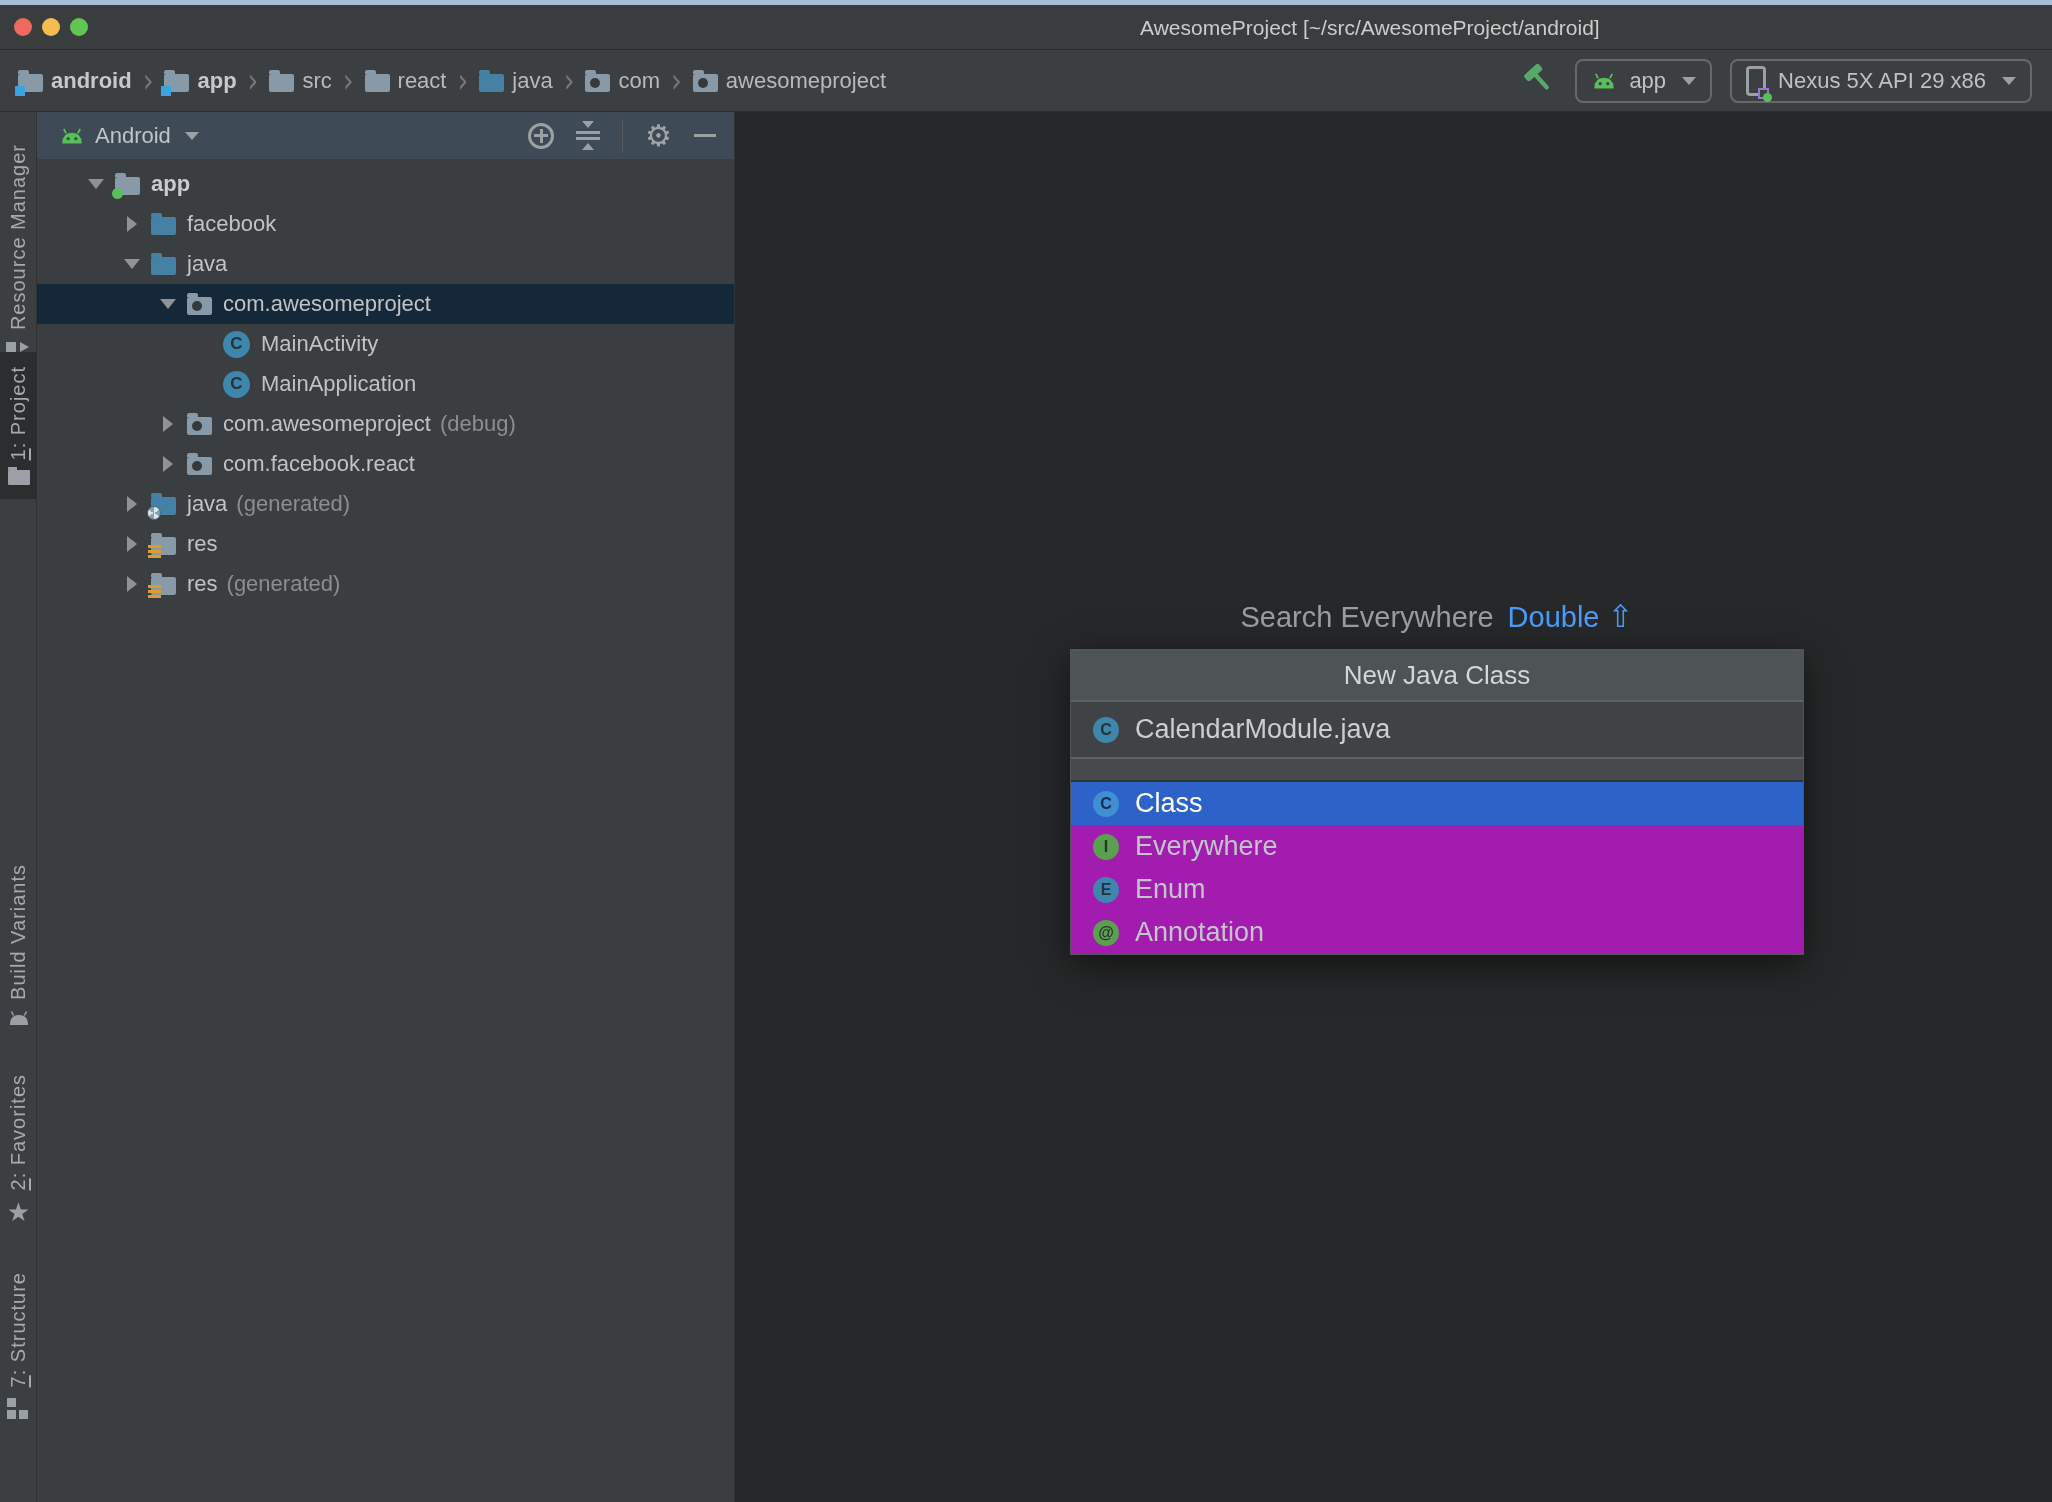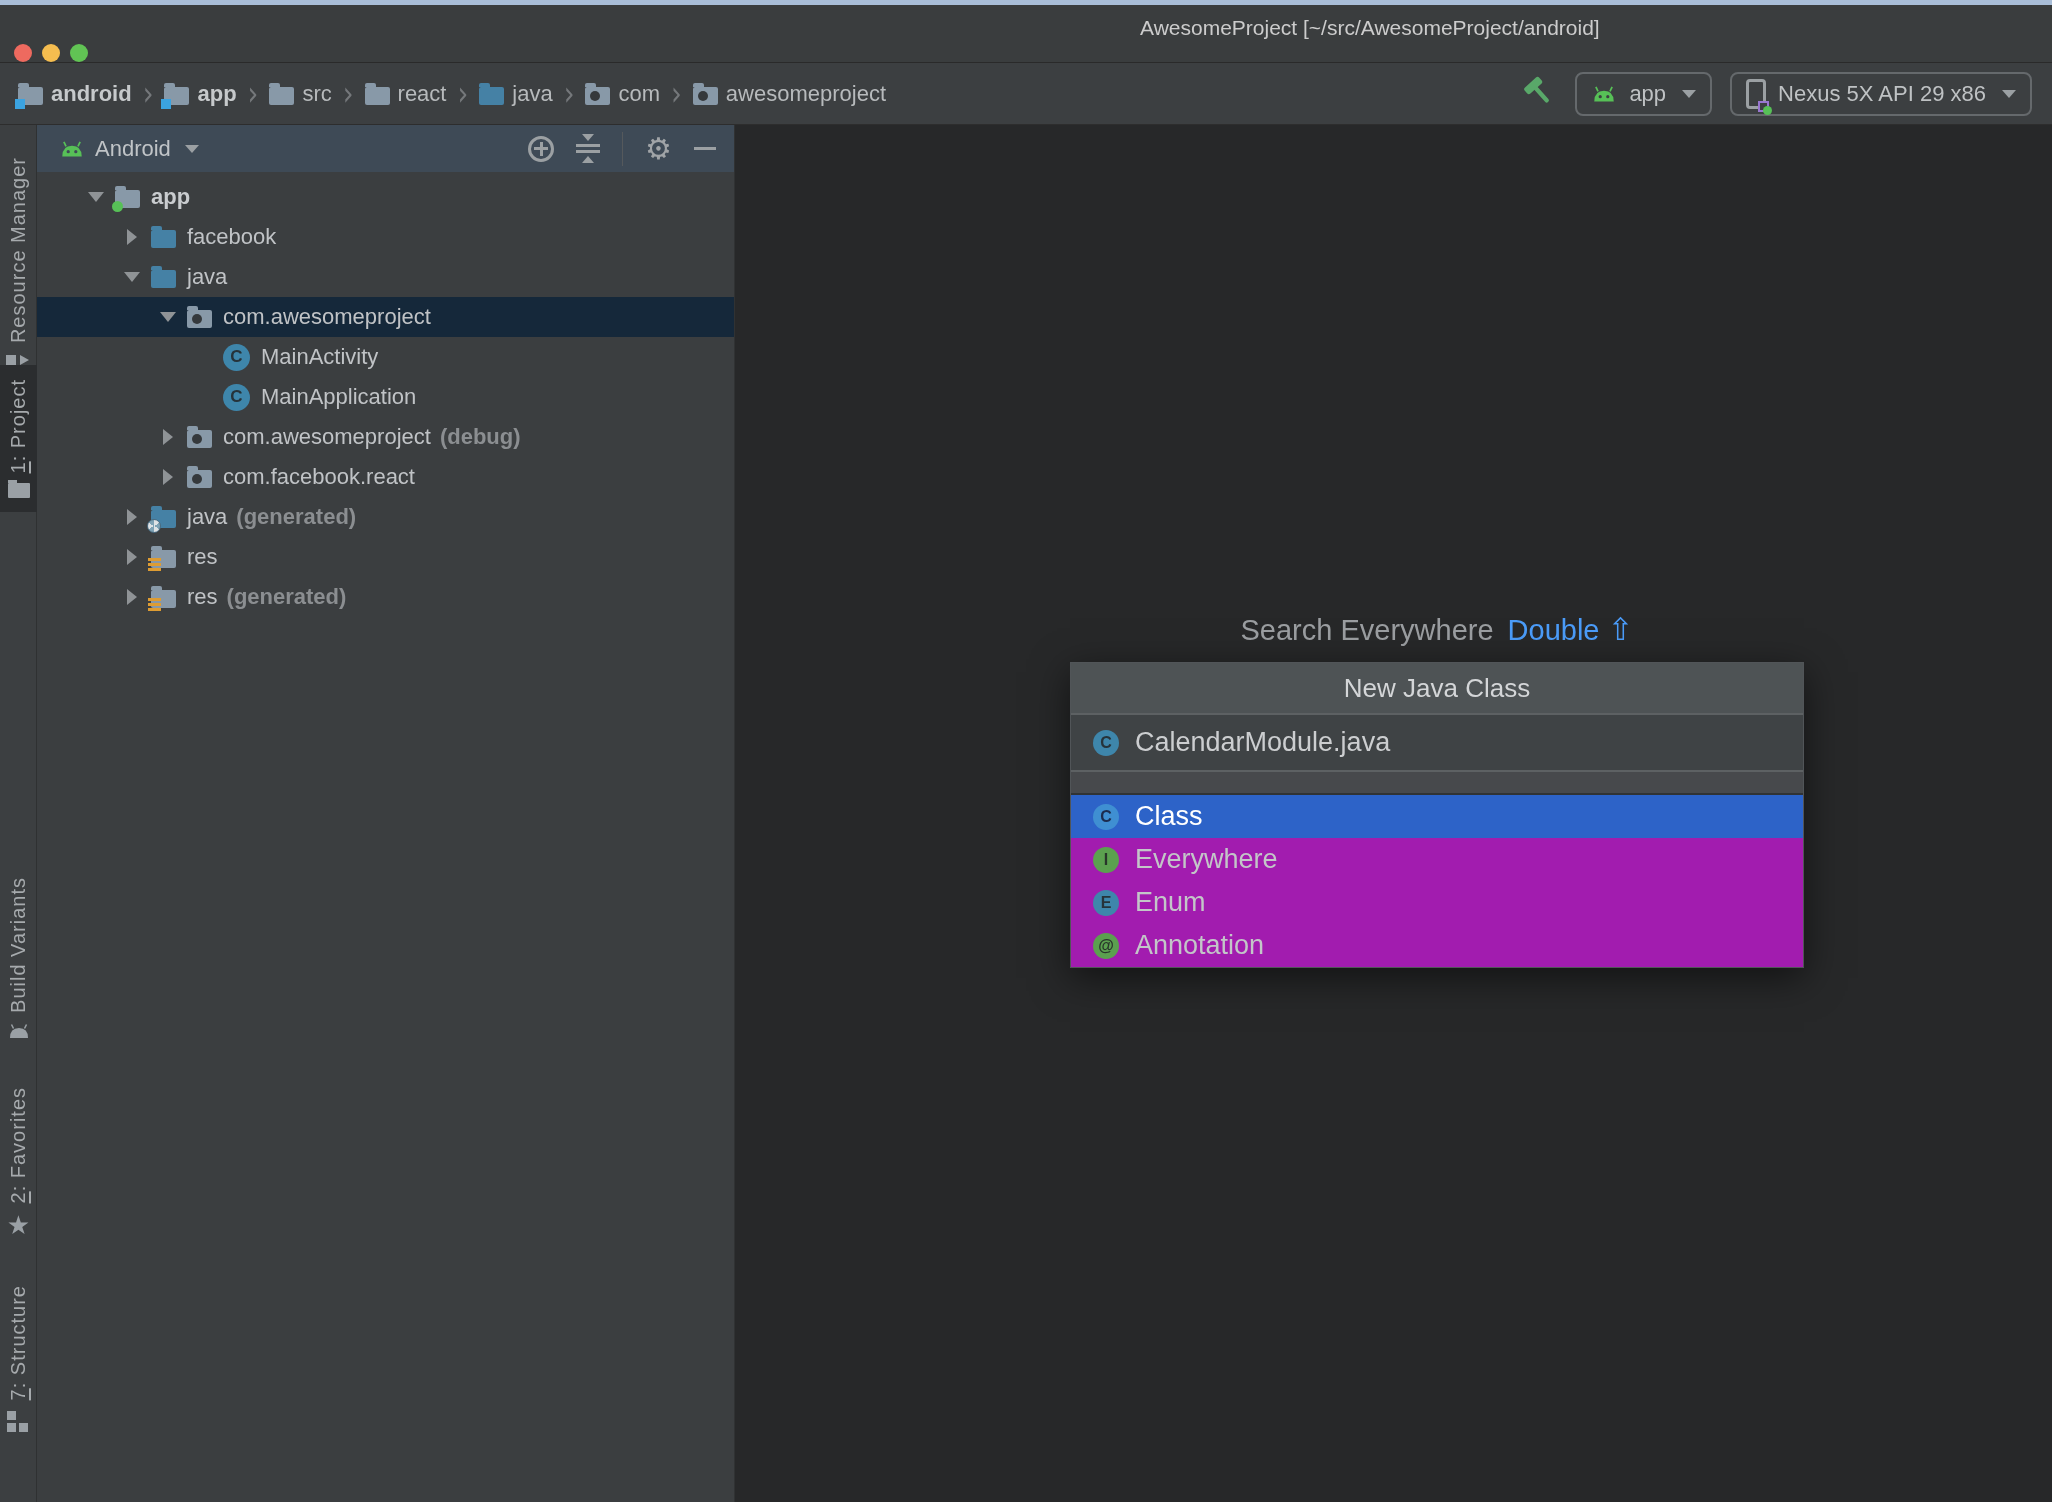--- a/index.html
+++ b/index.html
@@ -2,22 +2,22 @@
 <html><head>
 <meta charset="utf-8">
 <style>
   * { margin:0; padding:0; box-sizing:border-box; }
   html,body { width:2052px; height:1502px; overflow:hidden; background:#272829;
     font-family:"Liberation Sans", sans-serif; }
   .window { position:relative; width:2052px; height:1502px; display:flex; flex-direction:column; }
 
   
   .top-strip { height:5px; background:#a9bed8; }
-  .titlebar { position:relative; height:58px; background:#3a3d3e; border-bottom:1px solid #2a2a2a;
-    display:flex; align-items:flex-end; }
+  .titlebar { position:relative; height:45px; background:#3a3d3e; border-bottom:1px solid #2a2a2a;
+    display:flex; align-items:center; }
   .traffic { display:flex; gap:10px; margin-left:14px; }
   .traffic span { width:18px; height:18px; border-radius:50%; display:inline-block; }
   .tl-close { background:#ee6a5f; }
   .tl-min { background:#f5bd4f; }
   .tl-max { background:#61c454; }
   .title-text { position:absolute; left:1140px; top:0; height:45px; line-height:45px;
     color:#cccccc; font-size:21px; white-space:nowrap; }
 
   
   .navbar { height:62px; background:#3c3f41; border-bottom:1px solid #2d2d2d;
@@ -92,21 +92,21 @@
   .gear-icon { font-family:"DejaVu Sans",sans-serif; font-size:30px; color:#a0a4a7; line-height:30px; }
   .minus-icon { width:22px; height:3px; background:#9ba0a3; }
 
   
   .tree { padding-top:5px; }
   .trow { display:flex; align-items:center; height:40px; font-size:22px; color:#c0c3c6;
     padding-left:calc(48px + var(--lvl) * 36px); white-space:nowrap; }
   .trow.sel { background:#15283a; }
   .trow .tlabel { margin-left:11px; }
   .trow.bold .tlabel { font-weight:700; color:#c9cccf; }
-  .trow .suffix { margin-left:9px; color:#8b8e91;font-weight:bold; }
+  .trow .suffix { margin-left:9px; color:#8b8e91; }
   .arrow { width:22px; margin-right:8px; display:flex; justify-content:center; flex:0 0 auto; }
   .arrow.down i { width:0;height:0;border-left:8px solid transparent;border-right:8px solid transparent;border-top:10px solid #8f9396; }
   .arrow.right i { width:0;height:0;border-top:8px solid transparent;border-bottom:8px solid transparent;border-left:10px solid #8f9396; }
   .arrow.none { visibility:hidden; }
   .cls-circle { width:27px; height:27px; border-radius:50%; background:#3e86ab; color:#26333a;
     display:flex; align-items:center; justify-content:center; font-size:17px; font-weight:700; flex:0 0 auto; }
   .cls-circle.green { background:#5ba04f; color:#28352a; }
   .elephant { width:28px; height:20px; flex:0 0 auto; }
 
   

